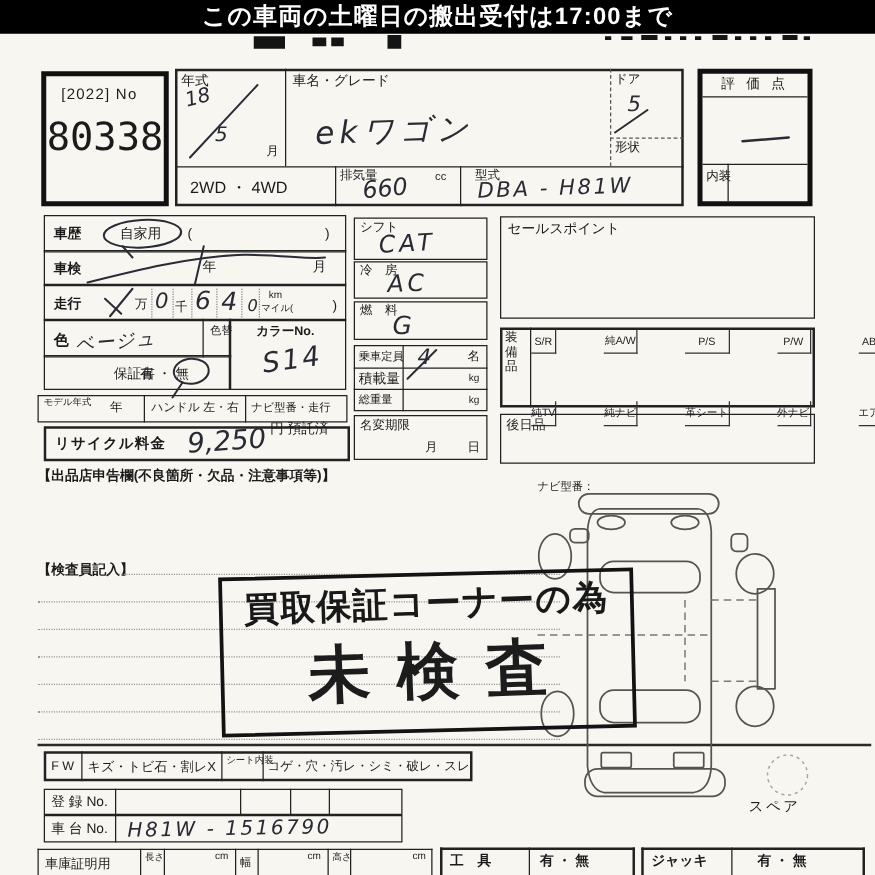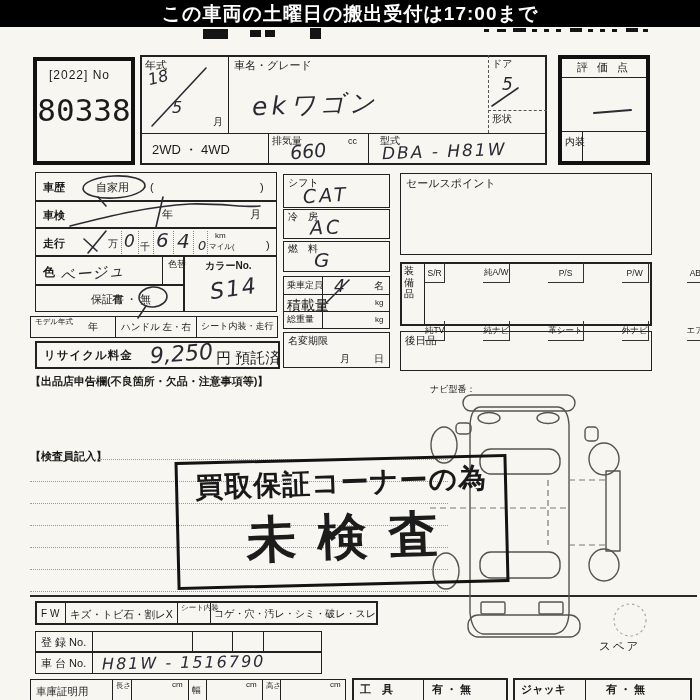--- a/index.html
+++ b/index.html
@@ -129,26 +129,26 @@
   <div class="bx" style="left:183px;top:255px;width:94px;height:57px;"></div>
   <div class="lbl" style="left:205px;top:261px;font-size:10px;font-weight:bold;">カラーNo.</div>
   <div class="hw" style="left:210px;top:278px;font-size:22px;transform:rotate(-8deg);letter-spacing:2px;">S14</div>
 
   <div class="bx" style="left:30px;top:316px;width:248px;height:22px;"></div>
   <div class="vl" style="left:115px;top:316px;height:22px;"></div>
   <div class="vl" style="left:196px;top:316px;height:22px;"></div>
   <div class="lbl stack" style="left:35px;top:318px;width:26px;font-size:7.5px;">モデル年式</div>
   <div class="lbl" style="left:88px;top:322px;font-size:10px;">年</div>
   <div class="lbl" style="left:121px;top:322px;font-size:9.5px;">ハンドル 左・右</div>
-  <div class="lbl" style="left:201px;top:322px;font-size:9px;">シート内装・走行</div>
+  <div class="lbl" style="left:201px;top:322px;font-size:9px;">ナビ型番・走行</div>
 
   <div class="bx bx2" style="left:35px;top:341px;width:245px;height:28px;"></div>
   <div class="lbl" style="left:44px;top:350px;font-size:11.5px;font-weight:bold;letter-spacing:1px;">リサイクル料金</div>
   <div class="hw" style="left:150px;top:343px;font-size:22px;transform:rotate(-4deg);">9,250</div>
-  <div class="lbl" style="left:216px;top:350px;font-size:15px;">円 預託済</div>
+  <div class="lbl" style="left:216px;top:338px;font-size:11px;">円 預託済</div>
 
   <div class="lbl" style="left:30px;top:376px;font-size:11px;font-weight:bold;">【出品店申告欄(不良箇所・欠品・注意事項等)】</div>
 
   <div class="bx" style="left:283px;top:174px;width:107px;height:34px;"></div>
   <div class="lbl" style="left:288px;top:178px;font-size:10px;">シフト</div>
   <div class="hw" style="left:303px;top:186px;font-size:19px;transform:rotate(-3deg);letter-spacing:3px;">CAT</div>
 
   <div class="bx" style="left:283px;top:209px;width:107px;height:30px;"></div>
   <div class="lbl" style="left:288px;top:212px;font-size:10px;">冷　房</div>
   <div class="hw" style="left:310px;top:218px;font-size:19px;transform:rotate(-2deg);letter-spacing:3px;">AC</div>
@@ -157,21 +157,21 @@
   <div class="lbl" style="left:288px;top:244px;font-size:10px;">燃　料</div>
   <div class="hw" style="left:314px;top:250px;font-size:20px;">G</div>
 
   <div class="bx" style="left:283px;top:276px;width:107px;height:53px;"></div>
   <div class="hl" style="left:283px;top:294px;width:107px;border-top-width:1px;"></div>
   <div class="hl" style="left:283px;top:311px;width:107px;border-top-width:1px;"></div>
   <div class="vl" style="left:322px;top:276px;height:53px;border-left-width:1px;"></div>
   <div class="lbl" style="left:287px;top:281px;font-size:9px;">乗車定員</div>
   <div class="hw" style="left:334px;top:278px;font-size:17px;">4</div>
   <div class="lbl" style="left:374px;top:281px;font-size:10px;">名</div>
-  <div class="lbl" style="left:287px;top:298px;font-size:14px;">積載量</div>
+  <div class="lbl" style="left:287px;top:298px;font-size:11px;">積載量</div>
   <div class="lbl" style="left:375px;top:299px;font-size:8px;">kg</div>
   <div class="lbl" style="left:287px;top:315px;font-size:9px;">総重量</div>
   <div class="lbl" style="left:375px;top:316px;font-size:8px;">kg</div>
 
   <div class="bx" style="left:283px;top:332px;width:107px;height:36px;"></div>
   <div class="lbl" style="left:288px;top:336px;font-size:10px;">名変期限</div>
   <div class="lbl" style="left:340px;top:354px;font-size:10px;">月</div>
   <div class="lbl" style="left:374px;top:354px;font-size:10px;">日</div>
 
   <div class="bx" style="left:400px;top:173px;width:252px;height:82px;"></div>

